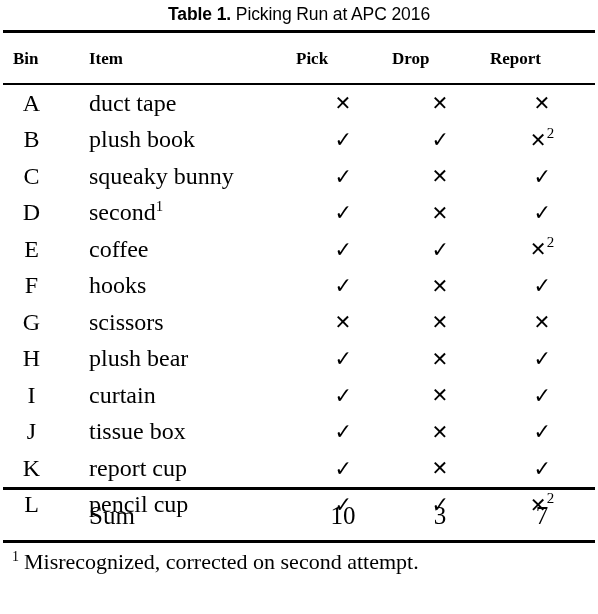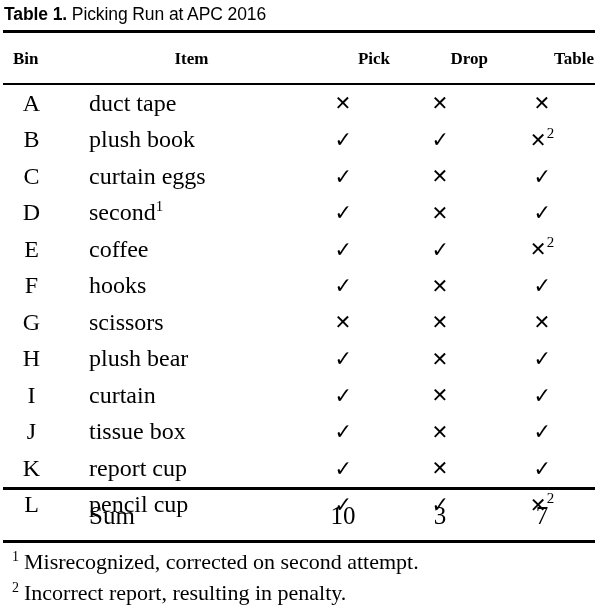--- a/index.html
+++ b/index.html
@@ -28,20 +28,21 @@
     position: absolute;
     left: 4px;
     top: 0px;
     width: 590px;
     height: 28px;
     line-height: 28px;
     font-family: "Liberation Sans", "DejaVu Sans", sans-serif;
     font-size: 17.5px;
     white-space: nowrap;
     letter-spacing: -0.1px;
+    text-align: center;
   }
   .caption .cap-label {
     font-weight: bold;
   }
   .caption .cap-text {
     font-weight: normal;
   }
 
   
   .rule {
@@ -71,22 +72,22 @@
     height: 50px;
   }
   .header-area table { width: 100%; table-layout: fixed; border-collapse: collapse; }
   .hdr-cell {
     font-size: 17px;
     height: 50px;
     line-height: 50px;
     white-space: nowrap;
   }
   .hdr-bin    { text-align: left; padding-left: 10px; }
-  .hdr-item   { text-align: center; padding-left: 10px; }
-  .hdr-center { text-align: right; margin-top: 8px; }
+  .hdr-item   { text-align: left; padding-left: 10px; }
+  .hdr-center { text-align: left; margin-top: 8px; }
 
   
   .body-area {
     position: absolute;
     left: 3px;
     top: 85px;
     width: 592px;
     height: 402px;
   }
   .body-area table { width: 100%; table-layout: fixed; border-collapse: collapse; }
@@ -184,21 +185,21 @@
           <col class="col-pick">
           <col class="col-drop">
           <col class="col-report">
       </colgroup>
       <tbody>
         <tr>
           <th class="hdr-cell hdr-bin">Bin</th>
           <th class="hdr-cell hdr-item">Item</th>
           <th class="hdr-cell hdr-center">Pick</th>
           <th class="hdr-cell hdr-center">Drop</th>
-          <th class="hdr-cell hdr-center">Table</th>
+          <th class="hdr-cell hdr-center">Report</th>
         </tr>
       </tbody>
     </table>
   </div>
 
   <div class="body-area">
     <table>
       <colgroup>
         <col class="col-bin">
           <col class="col-item">
@@ -216,21 +217,21 @@
           </tr>
           <tr>
             <td class="cell cell-bin">B</td>
             <td class="cell cell-item"><span>plush book</span></td>
             <td class="cell cell-mark"><span class="mark-wrap"><span class="mark-check">✓</span></span></td>
             <td class="cell cell-mark"><span class="mark-wrap"><span class="mark-check">✓</span></span></td>
             <td class="cell cell-mark"><span class="mark-wrap"><span class="mark-cross">✕</span><span class="sup">2</span></span></td>
           </tr>
           <tr>
             <td class="cell cell-bin">C</td>
-            <td class="cell cell-item"><span>curtain eggs</span></td>
+            <td class="cell cell-item"><span>squeaky bunny</span></td>
             <td class="cell cell-mark"><span class="mark-wrap"><span class="mark-check">✓</span></span></td>
             <td class="cell cell-mark"><span class="mark-wrap"><span class="mark-cross">✕</span></span></td>
             <td class="cell cell-mark"><span class="mark-wrap"><span class="mark-check">✓</span></span></td>
           </tr>
           <tr>
             <td class="cell cell-bin">D</td>
             <td class="cell cell-item"><span>second</span><span class="sup">1</span></td>
             <td class="cell cell-mark"><span class="mark-wrap"><span class="mark-check">✓</span></span></td>
             <td class="cell cell-mark"><span class="mark-wrap"><span class="mark-cross">✕</span></span></td>
             <td class="cell cell-mark"><span class="mark-wrap"><span class="mark-check">✓</span></span></td>
@@ -313,18 +314,15 @@
           <td class="sum-cell sum-value">7</td>
         </tr>
       </tbody>
     </table>
   </div>
 
   <div class="footnotes">
     <div class="footnote">
       <span class="fn-num">1</span><span>Misrecognized, corrected on second attempt.</span>
     </div>
-    <div class="footnote">
-      <span class="fn-num">2</span><span>Incorrect report, resulting in penalty.</span>
-    </div>
   </div>
 
 </div>
 
 </body></html>

